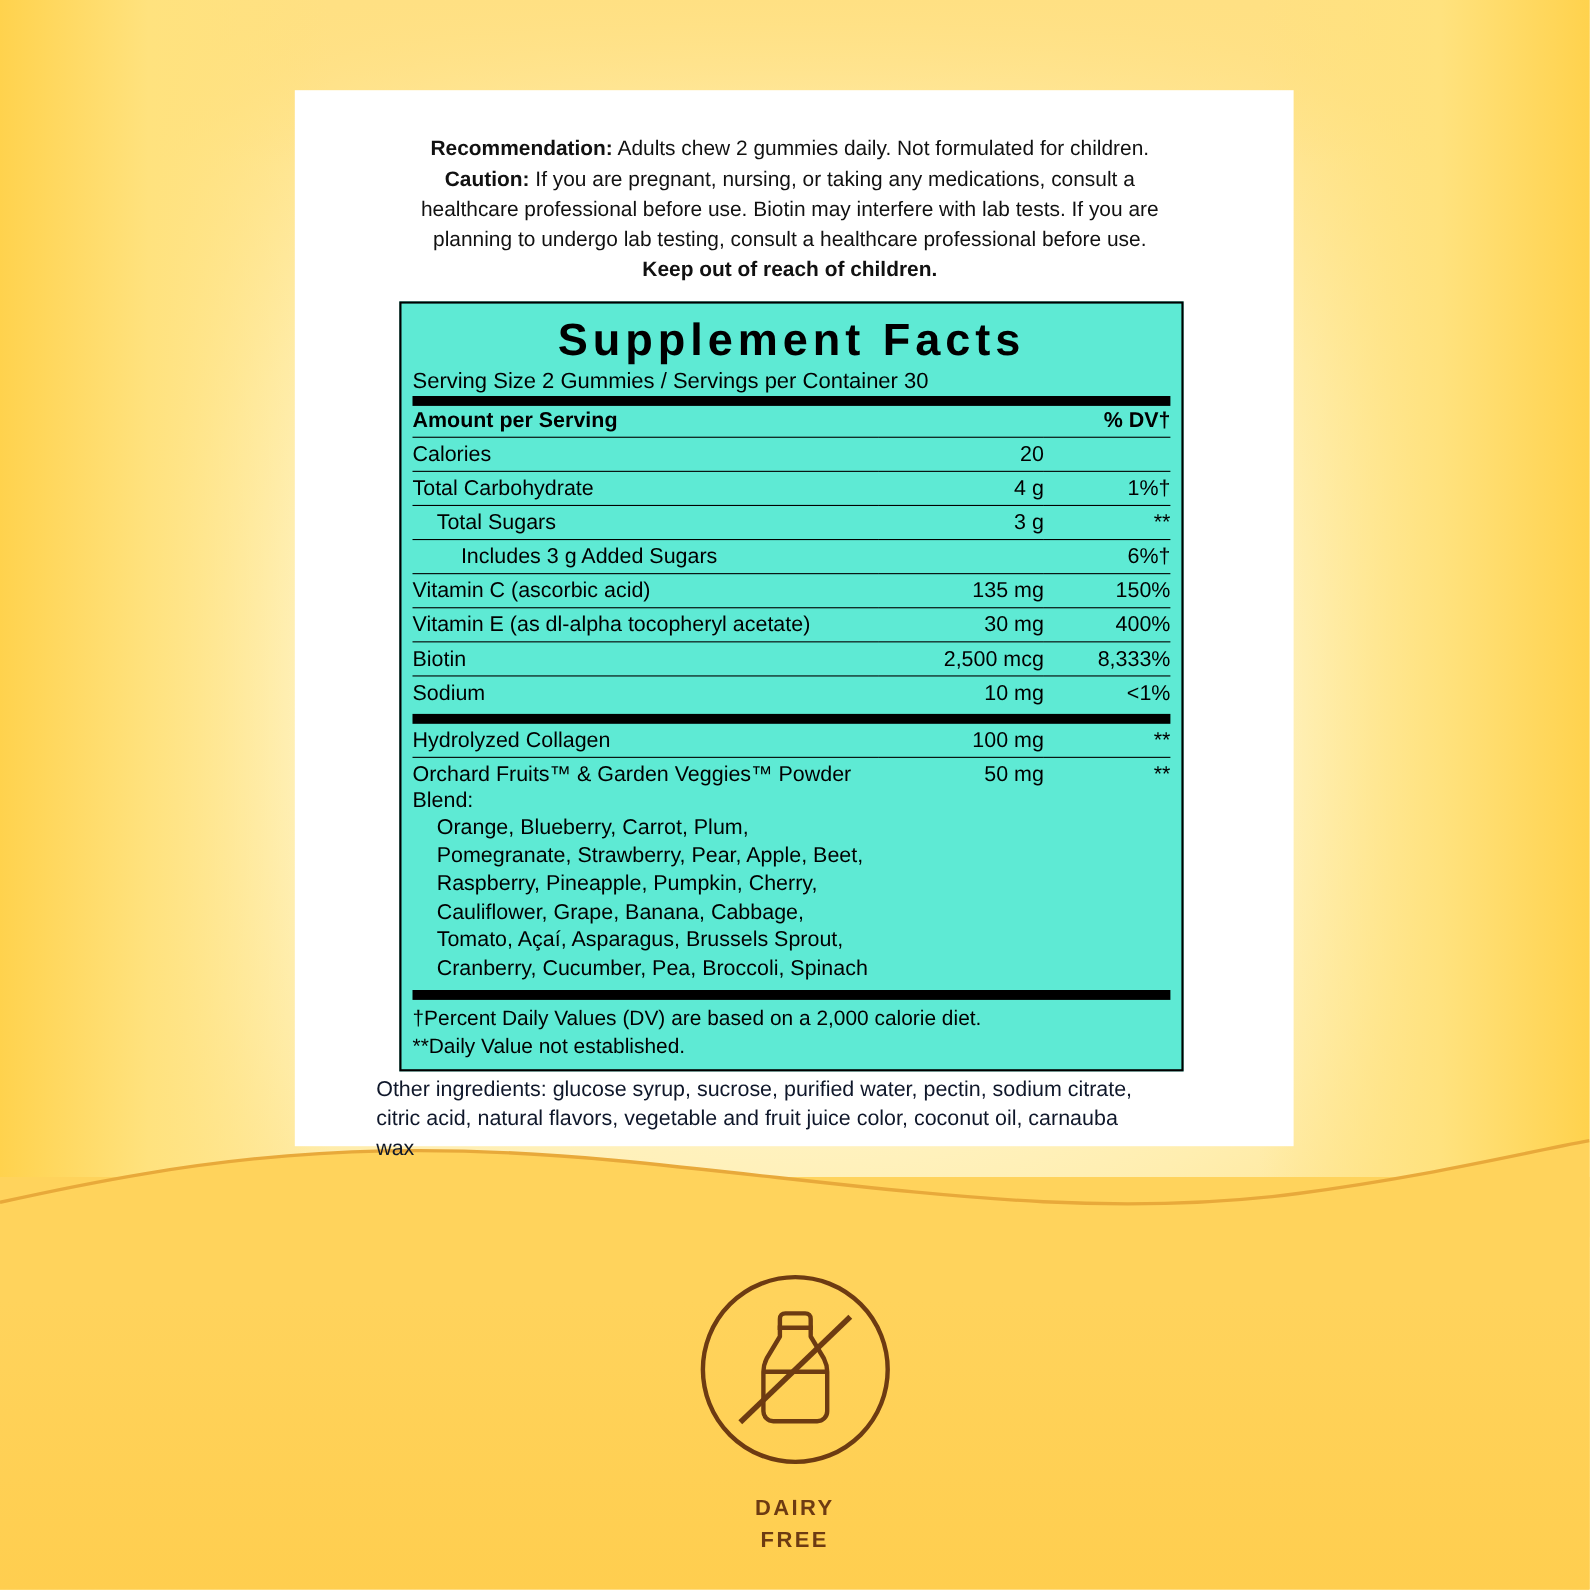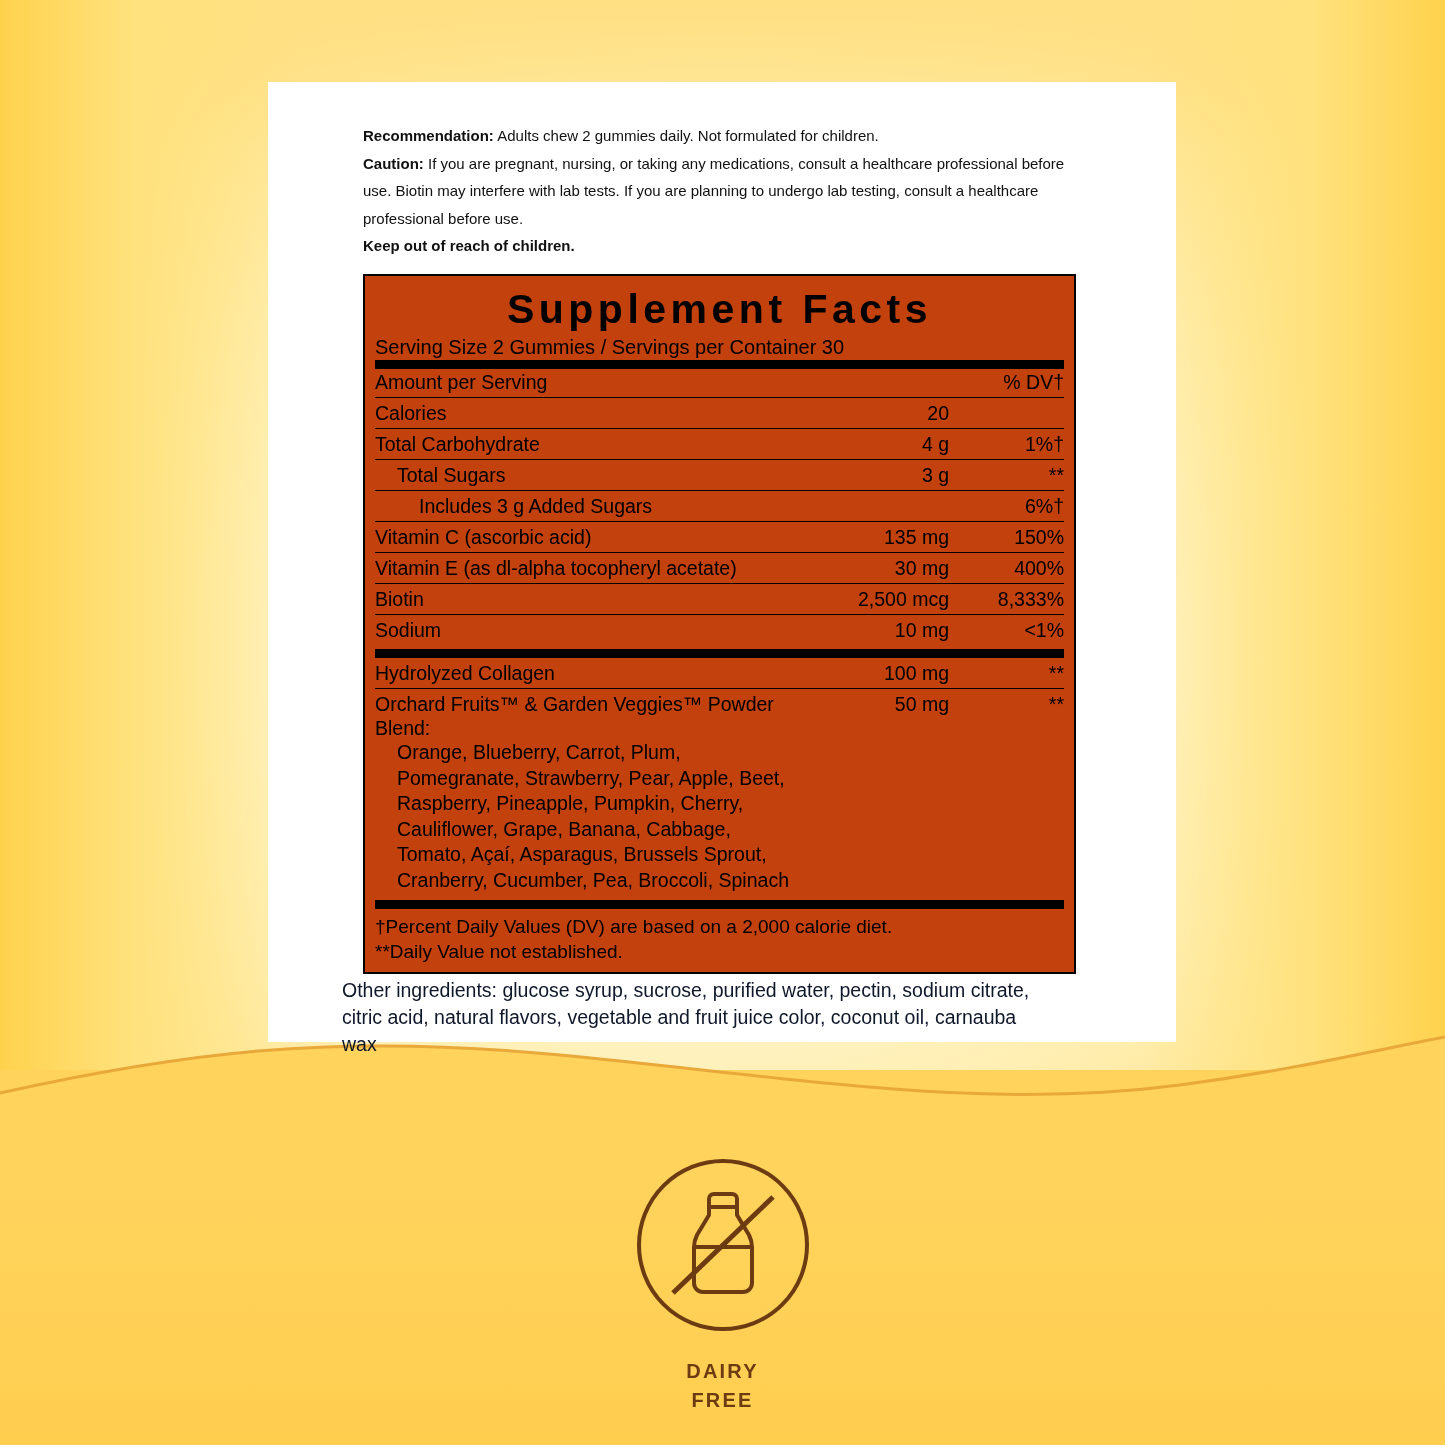--- a/index.html
+++ b/index.html
@@ -67,34 +67,35 @@
     height: 960px;
     background: #ffffff;
   }
 
   
   #recommendation {
     position: absolute;
     left: 363px;
     top: 122px;
     width: 710px;
-    font-size: 15px;
+    font-size: 19px;
     line-height: 27.5px;
     color: #111111;
+    text-align: center;
   }
 
   
   #facts-box {
     position: absolute;
     left: 363px;
     top: 274px;
     width: 713px;
     border: 2.5px solid #000;
     box-sizing: border-box;
-    background: #c2410c;
+    background: #5eead4;
     padding: 6px 10px 8px 10px;
     color: #000;
   }
   #facts-title {
     font-size: 41px;
     font-weight: bold;
     letter-spacing: 4.5px;
     text-align: center;
     line-height: 50px;
     margin-top: 2px;
@@ -111,21 +112,21 @@
     border-collapse: collapse;
     font-size: 19.5px;
   }
   table.facts td {
     padding: 3px 0 3px 0;
     vertical-align: top;
     line-height: 24px;
   }
   td.amt { text-align: right; width: 150px; white-space: nowrap; padding-right: 4px;}
   td.dv  { text-align: right; width: 115px; white-space: nowrap; }
-  tr.hdr td { font-weight: normal; padding-bottom: 3px; padding-top: 1px; margin-left: 28px;}
+  tr.hdr td { font-weight: bold; padding-bottom: 3px; padding-top: 1px; margin-left: 28px;}
   tr.line td { border-top: 1.4px solid #000; }
   .indent1 { padding-left: 22px !important; display:inline-block;}
   .indent2 { padding-left: 44px !important; display:inline-block;}
   .blend-list {
     padding-left: 22px;
     line-height: 25.5px;
   }
   #footnotes {
     font-size: 19px;
     line-height: 25px;

